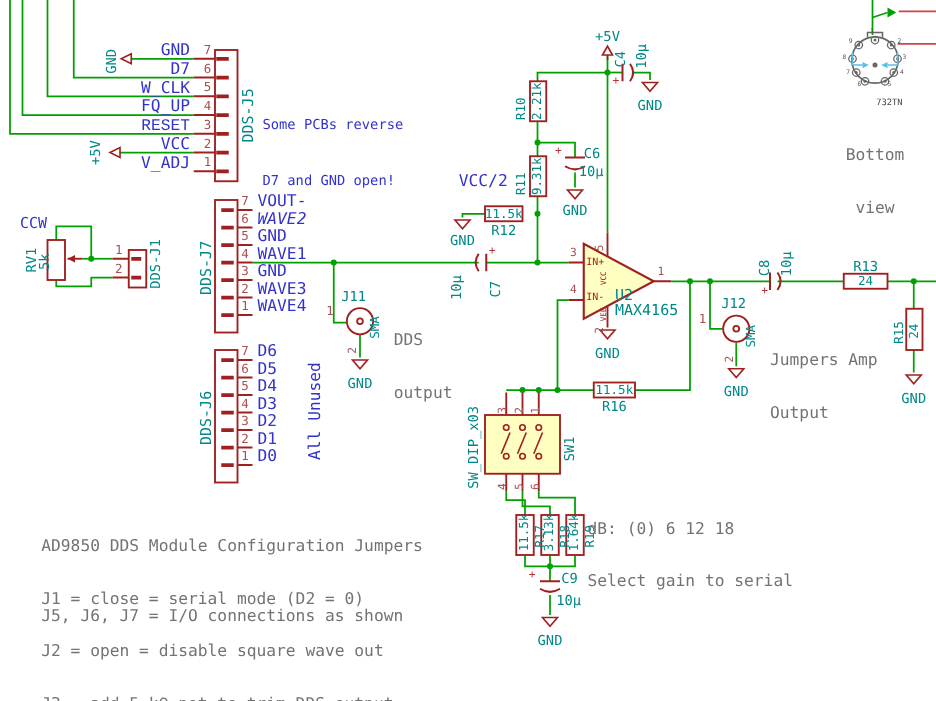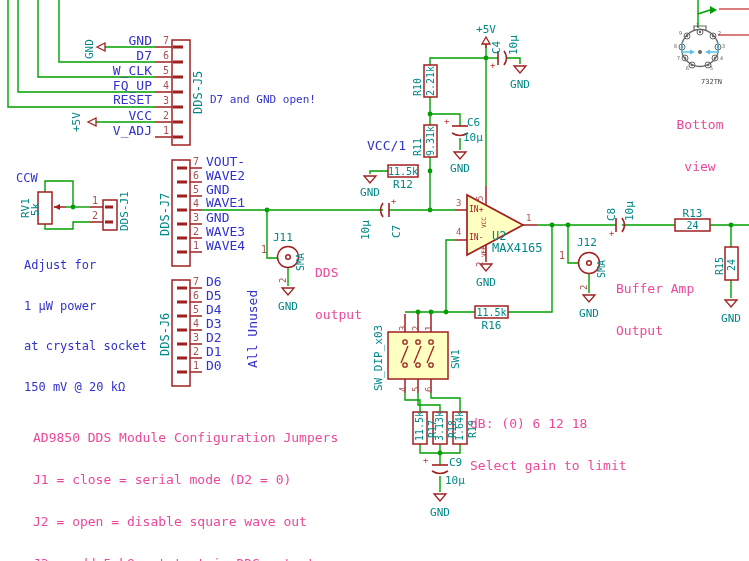--- a/index.html
+++ b/index.html
@@ -2,21 +2,21 @@
 <html><head>
 <meta charset="utf-8">
 <style>
   html,body{margin:0;padding:0;background:#fff;}
   .canvas{position:relative;width:749px;height:561px;background:#fff;overflow:hidden;
           font-family:"DejaVu Sans Mono",monospace;}
   svg.layer{position:absolute;left:0;top:0;}
   .t{position:absolute;line-height:1;white-space:pre;}
   .v{transform:rotate(-90deg);transform-origin:0 0;}
   .net{color:#3232cd;font-size:13px;}
-  .note{color:#ec4899;font-size:13px;line-height:14px;}
+  .note{color:#737373;font-size:13px;line-height:14px;}
   .note12{color:#3232cd;font-size:12px;line-height:13.5px;}
   .note11{color:#3232cd;font-size:11px;line-height:15px;}
   .field{color:#008888;font-size:11px;}
   .f10{font-size:10px;}
   .f12{font-size:12px;}
   .pinnum{color:#a85050;font-size:10px;}
   .f9{font-size:9px;}
   .plus{color:#c03030;font-size:9px;}
   .ctr{text-align:center;}
   .rgt{text-align:right;}
@@ -207,20 +207,21 @@
     <g stroke="#58c0e8" stroke-width="1.3" fill="none">
       <path d="M682,42 V52 H690"></path>
           <path d="M718,42 V52 H710"></path>
     </g>
     <polygon points="690,49.5 690,54.5 695,52" fill="#58c0e8"></polygon>
     <polygon points="710,49.5 710,54.5 705,52" fill="#58c0e8"></polygon>
   </g>
 </svg>
 
 <div class="t note11" style="left:210px;top:62px;">
+  <div>Some PCBs reverse</div>
   <div>D7 and GND open!</div>
 </div>
 
 <div class="t field v f12" style="left:192px;top:114px;">DDS-J5</div>
 <div class="t field v" style="left:84px;top:59px;">GND</div>
 <div class="t field v" style="left:71px;top:132px;">+5V</div>
 <div class="t net rgt" style="left:60px;top:34px;width:92px;">GND</div>
 <div class="t net rgt" style="left:60px;top:49px;width:92px;">D7</div>
 <div class="t net rgt" style="left:60px;top:64px;width:92px;">W_CLK</div>
 <div class="t net rgt" style="left:60px;top:79px;width:92px;">FQ_UP</div>
@@ -237,23 +238,23 @@
 
 <div class="t field v f12" style="left:159px;top:236px;">DDS-J7</div>
 <div class="t pinnum" style="left:193px;top:157px;">7</div>
 <div class="t pinnum" style="left:193px;top:171px;">6</div>
 <div class="t pinnum" style="left:193px;top:185px;">5</div>
 <div class="t pinnum" style="left:193px;top:199px;">4</div>
 <div class="t pinnum" style="left:193px;top:213px;">3</div>
 <div class="t pinnum" style="left:193px;top:227px;">2</div>
 <div class="t pinnum" style="left:193px;top:241px;">1</div>
 <div class="t net" style="left:206px;top:155px;">VOUT-</div>
-<div class="t net" style="left:206px;top:169px;">WAVE2</div>
+<div class="t net" style="left:206px;top:169px;font-style:italic;">WAVE2</div>
 <div class="t net" style="left:206px;top:183px;">GND</div>
-<div class="t net" style="left:206px;top:197px;font-family:Liberation Mono, monospace;">WAVE1</div>
+<div class="t net" style="left:206px;top:197px;">WAVE1</div>
 <div class="t net" style="left:206px;top:211px;">GND</div>
 <div class="t net" style="left:206px;top:225px;">WAVE3</div>
 <div class="t net" style="left:206px;top:239px;">WAVE4</div>
 
 <div class="t field v f12" style="left:159px;top:356px;">DDS-J6</div>
 <div class="t net v" style="left:246px;top:368px;">All Unused</div>
 <div class="t pinnum" style="left:193px;top:277px;">7</div>
 <div class="t pinnum" style="left:193px;top:291px;">6</div>
 <div class="t pinnum" style="left:193px;top:305px;">5</div>
 <div class="t pinnum" style="left:193px;top:319px;">4</div>
@@ -267,41 +268,35 @@
 <div class="t net" style="left:206px;top:331px;">D2</div>
 <div class="t net" style="left:206px;top:345px;">D1</div>
 <div class="t net" style="left:206px;top:359px;">D0</div>
 
 <div class="t net f12" style="left:16px;top:172px;">CCW</div>
 <div class="t field v" style="left:20px;top:218px;">RV1</div>
 <div class="t field v" style="left:30px;top:216px;">5k</div>
 <div class="t field v" style="left:119px;top:231px;">DDS-J1</div>
 <div class="t pinnum" style="left:92px;top:196px;">1</div>
 <div class="t pinnum" style="left:92px;top:211px;">2</div>
-<div class="t note12" style="left:24px;top:232px;">
-  <div>Adjust for</div>
-  <div>1 µW power</div>
-  <div>at crystal socket</div>
-  <div>150 mV @ 20 kΩ</div>
-</div>
 
 <div class="t field ctr" style="left:471px;top:24px;width:30px;">+5V</div>
 <div class="t field v" style="left:491px;top:54px;">C4</div>
 <div class="t field v" style="left:508px;top:55px;">10µ</div>
 <div class="t plus" style="left:490px;top:61px;">+</div>
 <div class="t field ctr" style="left:505px;top:79px;width:30px;">GND</div>
 <div class="t field v f10" style="left:413px;top:96px;">R10</div>
 <div class="t field v f10" style="left:426px;top:96px;">2.21k</div>
 <div class="t field v f10" style="left:413px;top:156px;">R11</div>
 <div class="t field v f10" style="left:426px;top:156px;">9.31k</div>
 <div class="t plus" style="left:444px;top:117px;">+</div>
 <div class="t field" style="left:467px;top:117px;">C6</div>
 <div class="t field" style="left:463px;top:132px;">10µ</div>
 <div class="t field ctr" style="left:445px;top:163px;width:30px;">GND</div>
-<div class="t net" style="left:367px;top:139px;">VCC/1</div>
+<div class="t net" style="left:367px;top:139px;">VCC/2</div>
 <div class="t field f10 ctr" style="left:388px;top:167px;width:30px;">11.5k</div>
 <div class="t field ctr" style="left:388px;top:179px;width:30px;">R12</div>
 <div class="t field ctr" style="left:355px;top:187px;width:30px;">GND</div>
 
 <div class="t field v" style="left:360px;top:240px;">10µ</div>
 <div class="t field v" style="left:391px;top:238px;">C7</div>
 <div class="t plus" style="left:391px;top:197px;">+</div>
 
 <div class="t field f12" style="left:492px;top:195px;margin-top:35px;">U2</div>
 <div class="t field f12" style="left:492px;top:242px;">MAX4165</div>
@@ -333,21 +328,21 @@
 <div class="t field f10 ctr" style="left:675px;top:221px;width:35px;">24</div>
 <div class="t field v f10" style="left:715px;top:275px;">R15</div>
 <div class="t field v f10" style="left:727px;top:271px;">24</div>
 <div class="t field ctr" style="left:716px;top:313px;width:30px;">GND</div>
 <div class="t field" style="left:577px;top:237px;">J12</div>
 <div class="t pinnum" style="left:559px;top:251px;">1</div>
 <div class="t field v f10" style="left:597px;top:278px;">SMA</div>
 <div class="t pinnum f9 v" style="left:580px;top:290px;">2</div>
 <div class="t field ctr" style="left:574px;top:308px;width:30px;">GND</div>
 <div class="t note" style="left:616px;top:254px;">
-  <div>Buffer Amp</div>
+  <div>Jumpers Amp</div>
   <div>Output</div>
 </div>
 
 <div class="t field f10 ctr" style="left:475px;top:308px;width:33px;">11.5k</div>
 <div class="t field ctr" style="left:475px;top:320px;width:33px;">R16</div>
 <div class="t field v" style="left:373px;top:391px;">SW_DIP_x03</div>
 <div class="t field v" style="left:450px;top:369px;">SW1</div>
 <div class="t pinnum f9 v" style="left:399px;top:331px;">3</div>
 <div class="t pinnum f9 v" style="left:412px;top:331px;">2</div>
 <div class="t pinnum f9 v" style="left:425px;top:331px;">1</div>
@@ -380,19 +375,20 @@
 <div class="t dpin" style="left:686px;top:66px;">6</div>
 <div class="t dpin" style="left:710px;top:66px;">5</div>
 
 <div class="t note" style="left:33px;top:403px;">
   <div>AD9850 DDS Module Configuration Jumpers</div>
   <div>J1 = close = serial mode (D2 = 0)</div>
   <div>J2 = open = disable square wave out</div>
   <div>J3 = add 5 kΩ pot to trim DDS output</div>
   
 </div>
+<div class="t note" style="left:33px;top:487px;">J5, J6, J7 = I/O connections as shown</div>
 <div class="t note" style="left:470px;top:389px;">
   <div>dB: (0) 6 12 18</div>
-  <div>Select gain to limit</div>
+  <div>Select gain to serial</div>
   
 </div>
 
 </div>
 
 </body></html>

